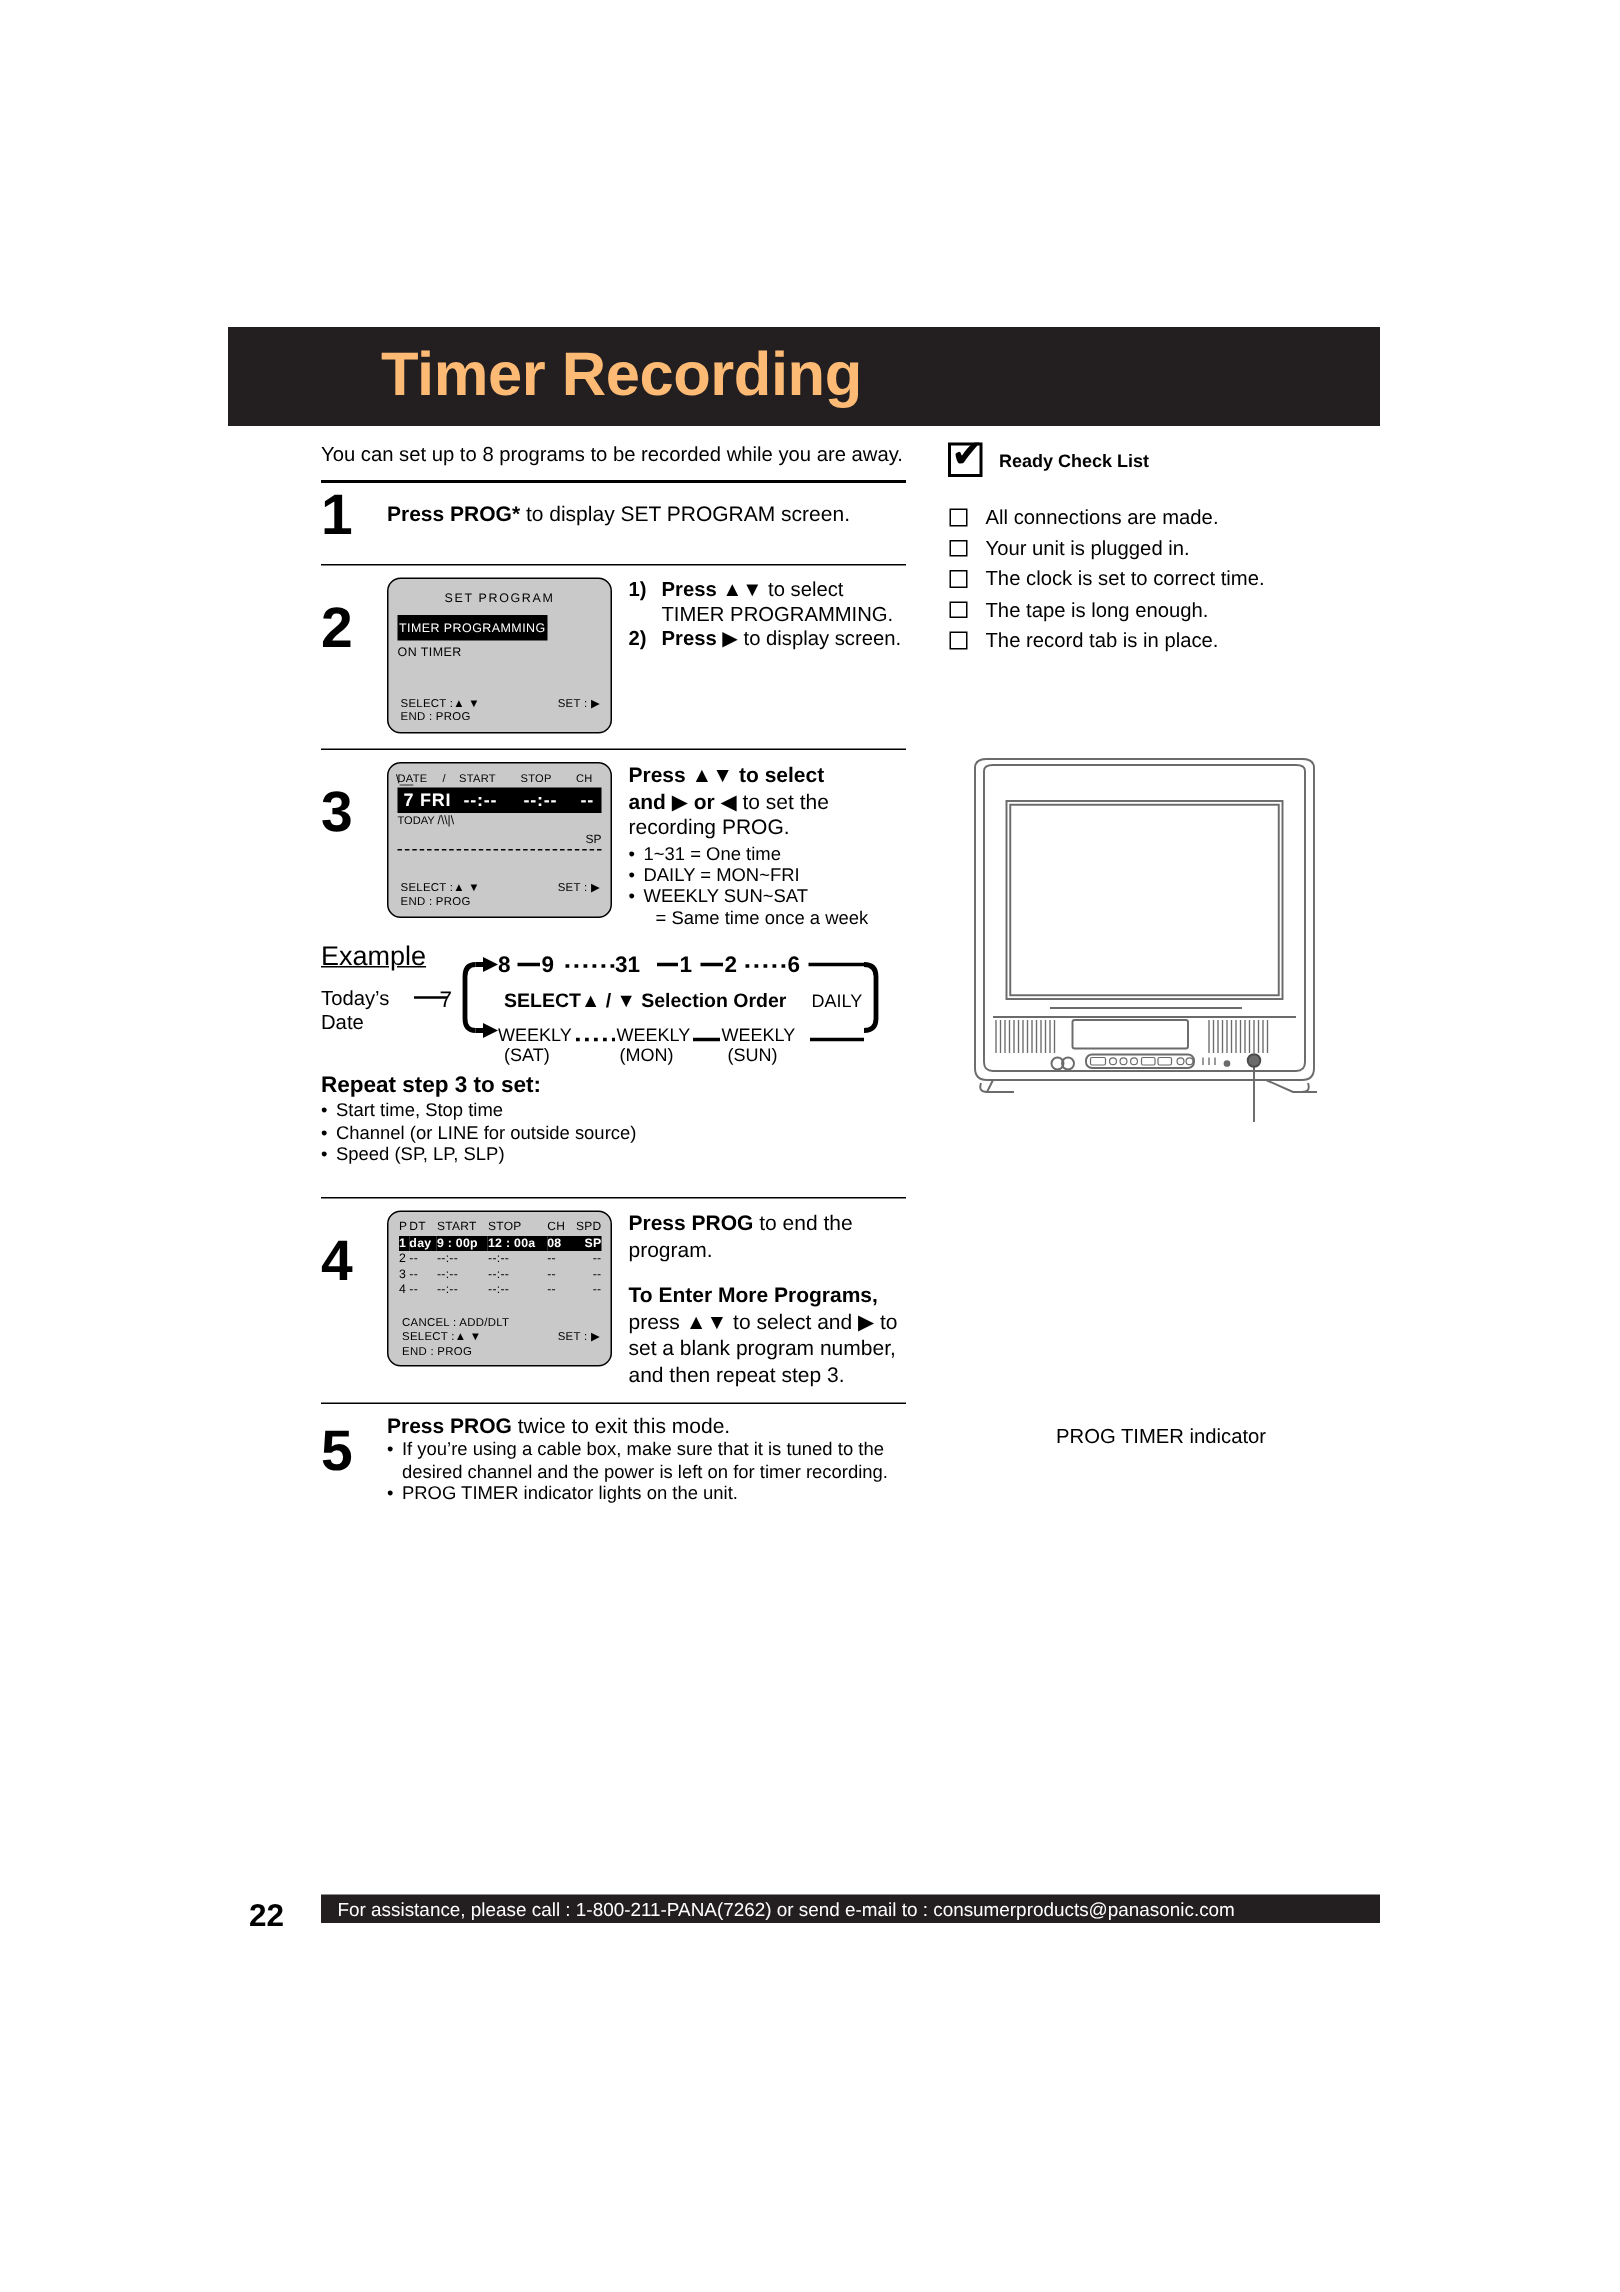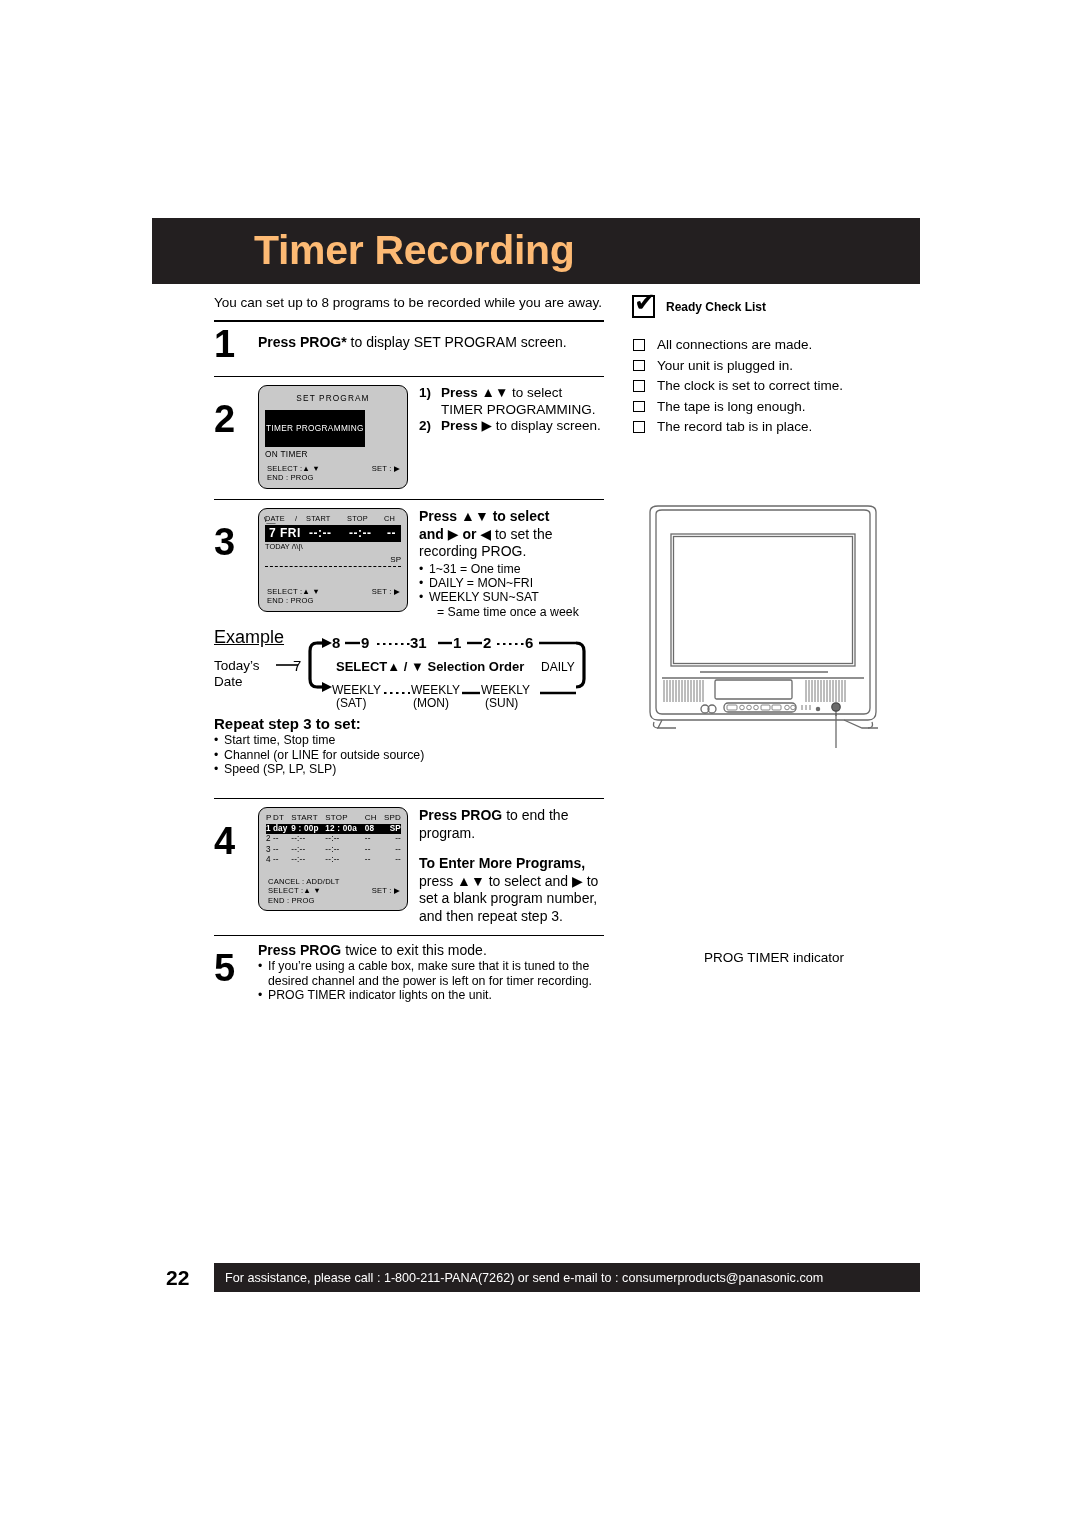--- a/index.html
+++ b/index.html
@@ -39,21 +39,21 @@
   .b{font-weight:bold;}
 
   
   .lcd{
     background:#c9c9c9;border:1.6px solid #000;border-radius:9px;
     width:150px;box-sizing:border-box;padding:7px 6px 5px 6px;
     font-family:"Liberation Sans",sans-serif;
   }
   .lcd-title{font-size:8.3px;text-align:center;letter-spacing:1.1px;margin-bottom:7px;}
   .lcd-row{font-size:8.3px;letter-spacing:0.3px;line-height:11px;white-space:nowrap;}
-  .lcd-hl{background:#000;color:#fff;display:inline-block;padding:13px 1px;}
+  .lcd-hl{background:#000;color:#fff;display:inline-block;padding:3px 1px;}
   .lcd-foot{font-size:7.6px;line-height:9.6px;letter-spacing:0.2px;}
   .lcd-foot .r{float:right;}
 
   
   .lcd2{height:104px;position:relative;}
   .lcd2 .lcd-foot{position:absolute;left:8px;right:7px;bottom:5px;}
 
   
   .lcd3{height:104px;position:relative;padding-top:5px;}
   .lcd3 .hdr{font-size:7.4px;letter-spacing:0.2px;position:relative;height:11px;}
@@ -111,21 +111,21 @@
 
   .tv-wrap{position:absolute;left:0;top:205px;width:290px;height:270px;}
   .tv-caption{position:absolute;left:72px;top:450px;font-size:13.5px;white-space:nowrap;}
 
   
   .footer{position:absolute;left:152px;top:1263px;width:768px;height:30px;}
   .pageno{
     position:absolute;left:14px;top:3px;font-size:21px;font-weight:bold;
   }
   .foot-bar{
-    position:absolute;left:62px;top:0;right:0;height:29px;background:#231f20;padding-left:22px;
+    position:absolute;left:62px;top:0;right:0;height:19px;background:#231f20;padding-left:22px;
   }
   .foot-text{
     position:absolute;left:11px;top:50%;transform:translateY(-50%);
     color:#fff;font-size:12.6px;white-space:nowrap;
   }
 </style>
 </head>
 <body>
 
 <div class="page">

